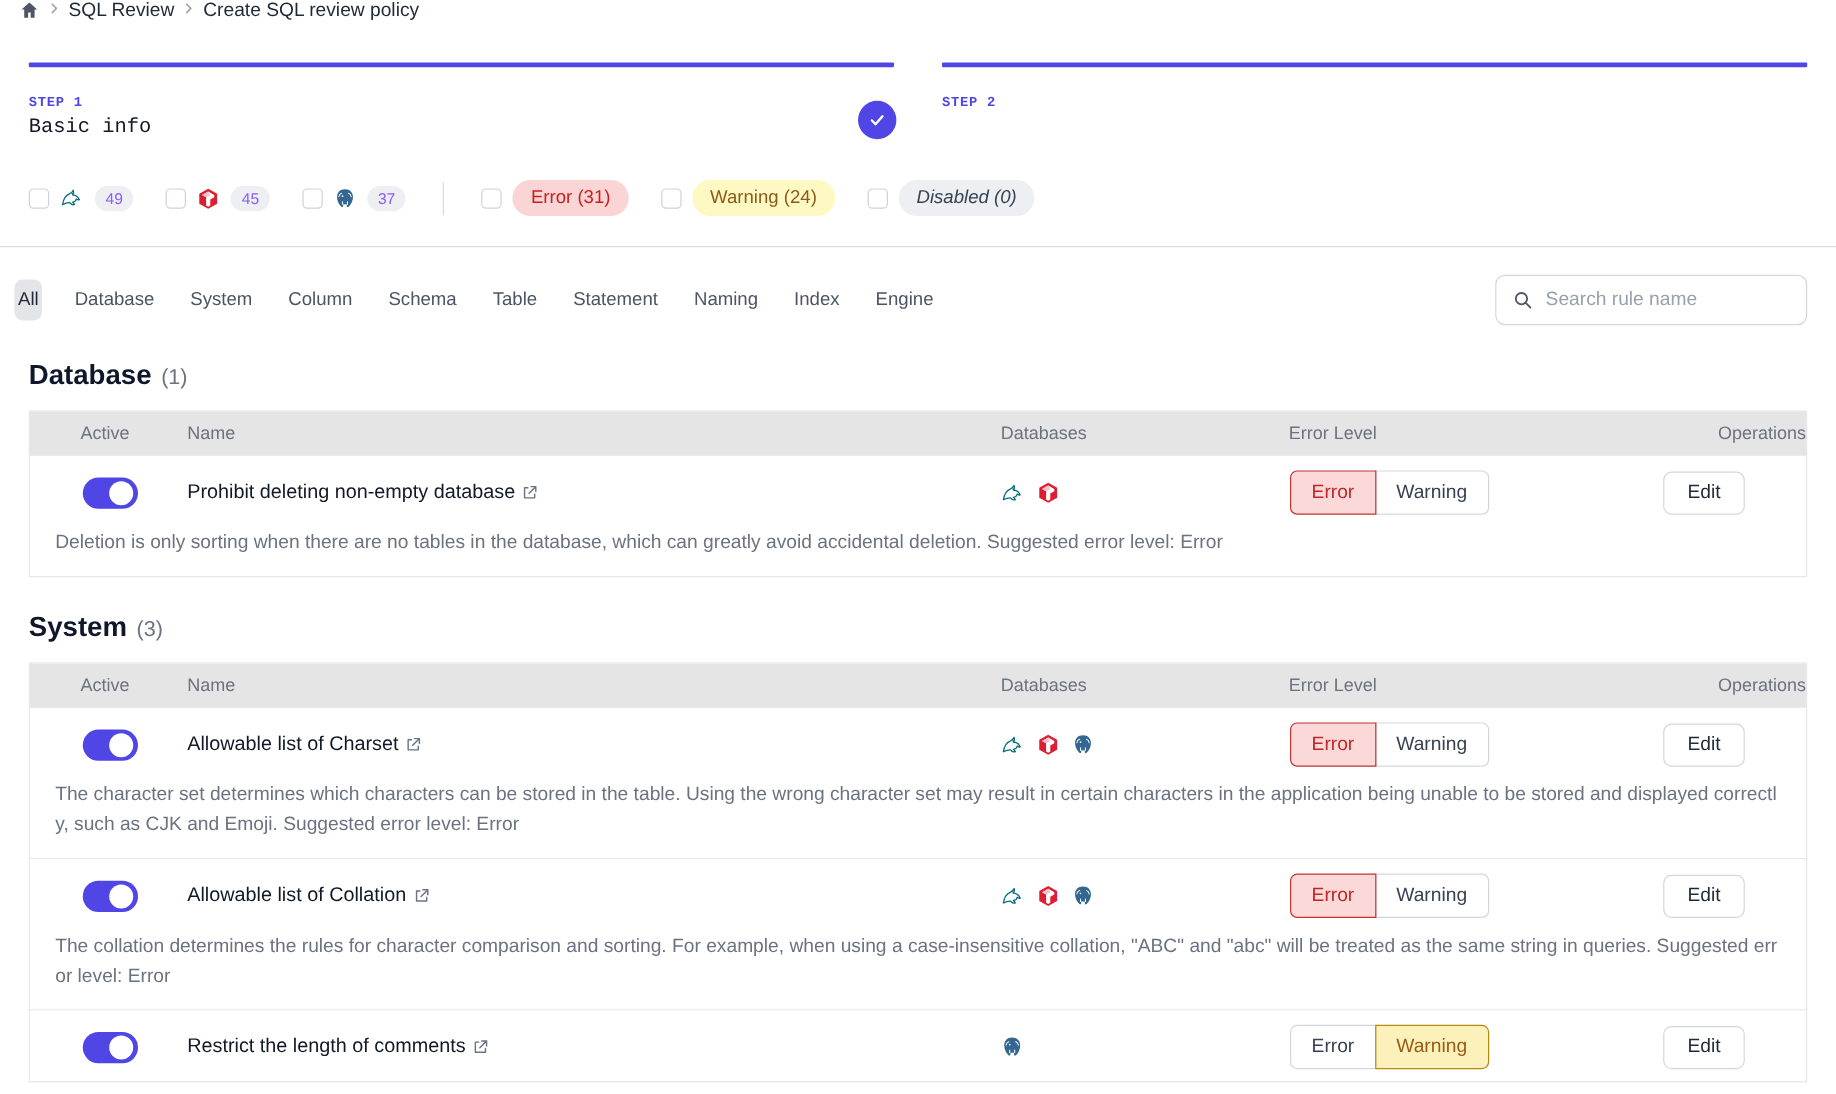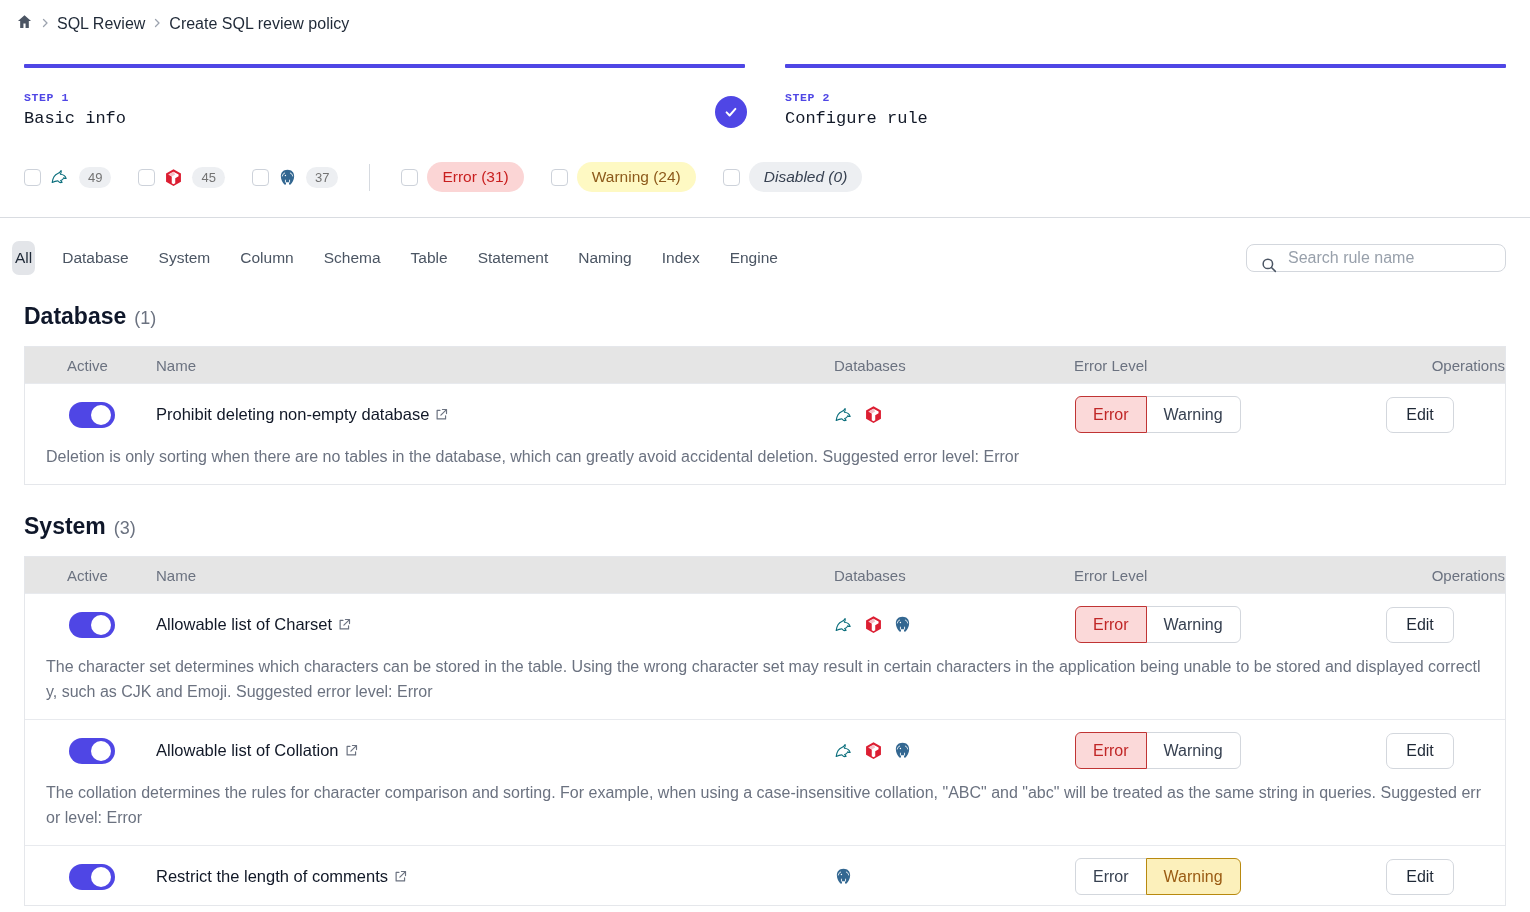--- a/index.html
+++ b/index.html
@@ -1,54 +1,54 @@
 <!DOCTYPE html>
 <html><head>
 <meta charset="utf-8">
 <style>
   * { box-sizing: border-box; margin: 0; padding: 0; }
   html,body { width:1530px; height:912px; overflow:hidden; background:#fff;
     font-family:"Liberation Sans", sans-serif; color:#1f2937; }
   .page { padding:0 24px; }
 
   
-  .breadcrumb { display:flex; align-items:center; gap:6px; padding-top:13px; margin-left:-8px; }
+  .breadcrumb { display:flex; gap:6px; margin-left:-8px; }
   .crumb { font-size:16px; color:#1f2937; }
   .crumb.link { cursor:pointer; }
 
   
   .steps { display:flex; gap:40px; margin-top:30px;font-family:Liberation Mono, monospace; }
   .step { flex:1; position:relative; }
   .step-bar { height:4px; background:#4f46e5; border-radius:1px; }
   .step-label { margin-top:23px; font-size:11.5px; font-weight:700; letter-spacing:.6px; color:#4f46e5; }
   .step-title { margin-top:5px; font-size:17px; color:#111827; }
   .step-check { position:absolute; right:-2px; top:32px; width:32px; height:32px; border-radius:50%;
     background:#4f46e5; display:flex; align-items:center; justify-content:center; }
 
   
   .filters { display:flex; align-items:center; gap:27px; margin-top:34px; }
   .filter-item { display:flex; align-items:center; gap:9px; cursor:pointer; }
   .checkbox { width:17px; height:17px; border:1px solid #cdd2da; border-radius:4px; background:#fff; flex:none; }
-  .count-badge { background:#edeff2; border-radius:999px; padding:3px 9px; font-size:13px; color:#737373; }
+  .count-badge { background:#edeff2; border-radius:999px; padding:3px 9px; font-size:13px; color:#8b5cf6; }
   .level-pill { border-radius:999px; padding:6px 15px; font-size:15.5px; }
   .level-pill.error { background:#fbd5d5; color:#c81e1e; }
   .level-pill.warning { background:#fef9c3; color:#8d5a1b; }
   .level-pill.disabled { background:#edeff2; color:#374151;font-style:italic; }
   .divider-v { width:1px; height:27px; background:#d6dae0; margin:0 4px; }
 
   .full-divider { border:none; border-top:1px solid #d9dce1; margin:25px -24px 0 -24px; }
 
   
   .tabbar-row { display:flex; align-items:center; justify-content:space-between; margin-top:23px; }
   .tabs { display:flex; align-items:center; gap:24px; margin-left:-12px; }
   .tab { border:none; background:transparent; font-family:inherit; font-size:15.5px; color:#4b5563;
     padding:8px 3px; border-radius:7px; cursor:pointer; }
   .tab.selected { background:#e3e5e9; color:#1f2937; }
   .search { position:relative; width:260px; }
-  .search input { width:100%; height:28px; border:1px solid #d3d7dd; border-radius:8px;
+  .search input { width:100%; height:42px; border:1px solid #d3d7dd; border-radius:8px;
     padding:0 12px 0 41px; font-size:16px; font-family:inherit; color:#111827; outline:none; }
   .search input::placeholder { color:#98a0ab; }
   .search .search-ic { position:absolute; left:14px; top:12px; pointer-events:none; }
 
   
   .section-heading { margin-top:28px; display:flex; align-items:baseline; gap:8px; }
   .section-title { font-size:23px; font-weight:700; color:#0f172a; }
   .section-count { font-size:18px; color:#6b7280; font-weight:400; }
 
   .rule-table { margin-top:16px; border:1px solid #e5e7eb; }
@@ -108,21 +108,20 @@
       <div class="step-title">Basic info</div>
       <div class="step-check">
         <svg width="16" height="16" viewBox="0 0 16 16">
             <path d="M3.6 8.4l3 3.1 5.8-6.6" stroke="#fff" stroke-width="2" fill="none" stroke-linecap="round" stroke-linejoin="round"></path>
           </svg>
       </div>
     </div>
     <div class="step">
       <div class="step-bar"></div>
       <div class="step-label">STEP 2</div>
-      <div class="step-title">Configure rule</div>
     </div>
   </div>
 
   <div class="filters">
   <label class="filter-item">
     <span class="checkbox"></span>
     <span style="display: inline-flex;">
           <svg width="20" height="20" viewBox="0 0 24 24" fill="none">
             <path d="M2.6 18.6c.8-5.6 3.4-9.4 6.8-10.7 1.9-.7 2.9-1.9 3.9-3.7.7 1.8.4 3.1-.8 4.6 2.9.2 5.8 2.1 6.9 4.9-1.1.4-1.9.2-3-.8-.4 1.9-1.8 3-3.7 3.2l1.9 2.3c-1.9.7-3.8-.1-4.8-1.7-2.7-.1-5 .7-7.2 1.9z" stroke="#0a6e7c" stroke-width="1.3" stroke-linejoin="round"></path>
             <circle cx="12.3" cy="7.5" r="0.7" fill="#0a6e7c"></circle>

